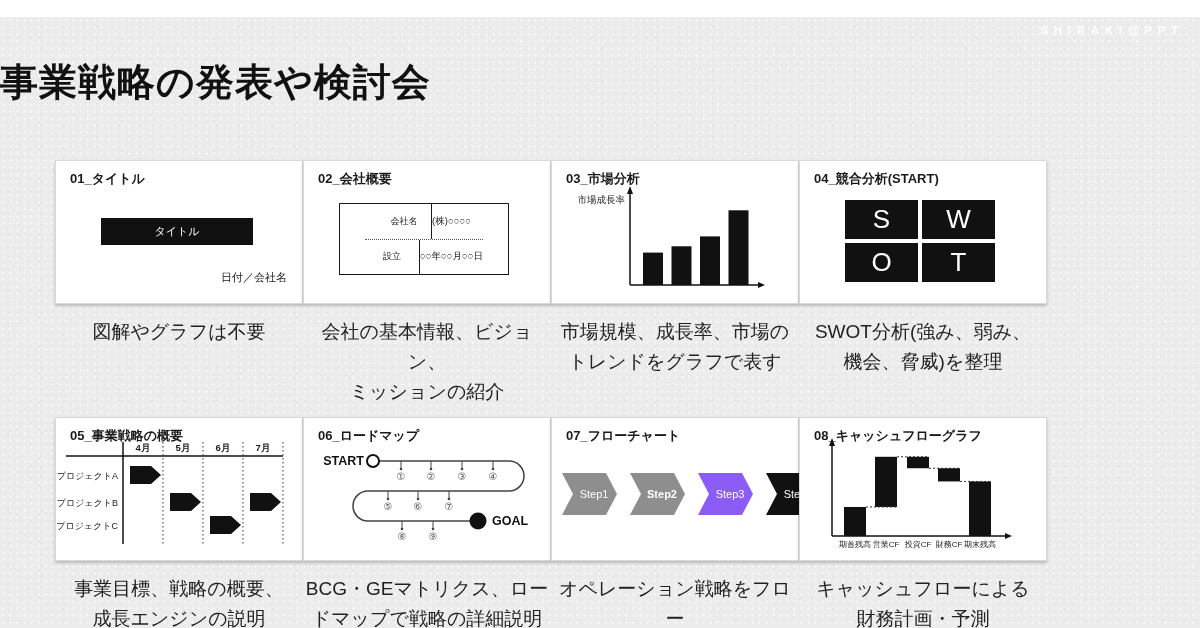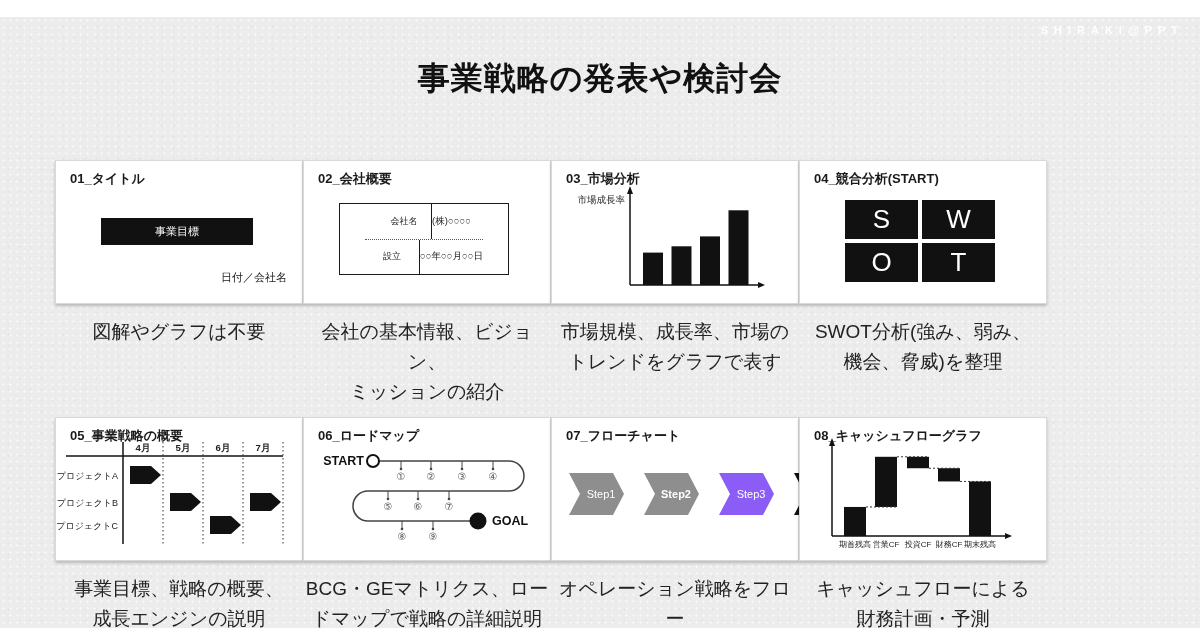--- a/index.html
+++ b/index.html
@@ -19,21 +19,21 @@
     background-position:0 0, 3px 4px;
     margin-top:17px;
   }
   .watermark {
     position:absolute; top:7px; right:16px;
     font-size:11px; font-weight:700; letter-spacing:6px;
     color:rgba(255,255,255,.92);
   }
   .title {
     position:absolute; top:40px; left:0; right:0;
-    text-align:center; font-size:32px; font-weight:700; color:#111;
+    text-align:left; font-size:38px; font-weight:700; color:#111;
     letter-spacing:1px;
   }
   .row {
     position:absolute; left:0; width:1017px;
     display:flex; justify-content:space-between;
     padding:0 48px 0 55px;
   }
   .row1 { top:143px; }
   .row2 { top:400px; }
   .cell { width:248px; }
@@ -77,42 +77,42 @@
   
   .swot-grid {
     position:absolute; left:45px; top:39px;
     display:grid; grid-template-columns:73px 73px; grid-template-rows:39px 39px; gap:4px;
   }
   .swot-cell {
     background:#111; color:#fff; font-size:26px; font-weight:300;
     display:flex; align-items:center; justify-content:center;
   }
   
-  .steps { position:absolute; left:17px; top:55px; display:flex; gap:20px; }
+  .steps { position:absolute; left:10px; top:55px; display:flex; gap:13px; }
   .chevron {
     width:55px; height:42px; color:#fff; font-size:11px;
     display:flex; align-items:center; justify-content:center; padding-left:9px;
     clip-path:polygon(0 0, calc(100% - 11px) 0, 100% 50%, calc(100% - 11px) 100%, 0 100%, 11px 50%);
   }
   svg { position:absolute; left:0; top:0; }
   svg text { font-family:"Liberation Sans","DejaVu Sans",sans-serif; }
 </style>
 </head>
 <body>
 
 <div class="page">
   <div class="watermark">SHIRAKI@PPT</div>
   <h1 class="title">事業戦略の発表や検討会</h1>
 
   <div class="row row1">
 
     <div class="cell">
       <div class="card">
         <div class="card-header">01_タイトル</div>
-        <div class="title-bar">事業目標</div>
+        <div class="title-bar">タイトル</div>
         <div class="title-footer">日付／会社名</div>
       </div>
       <div class="caption-wrap">
           <span class="caption">図解やグラフは不要</span>
         </div>
     </div>
 
     <div class="cell">
       <div class="card">
         <div class="card-header">02_会社概要</div>

